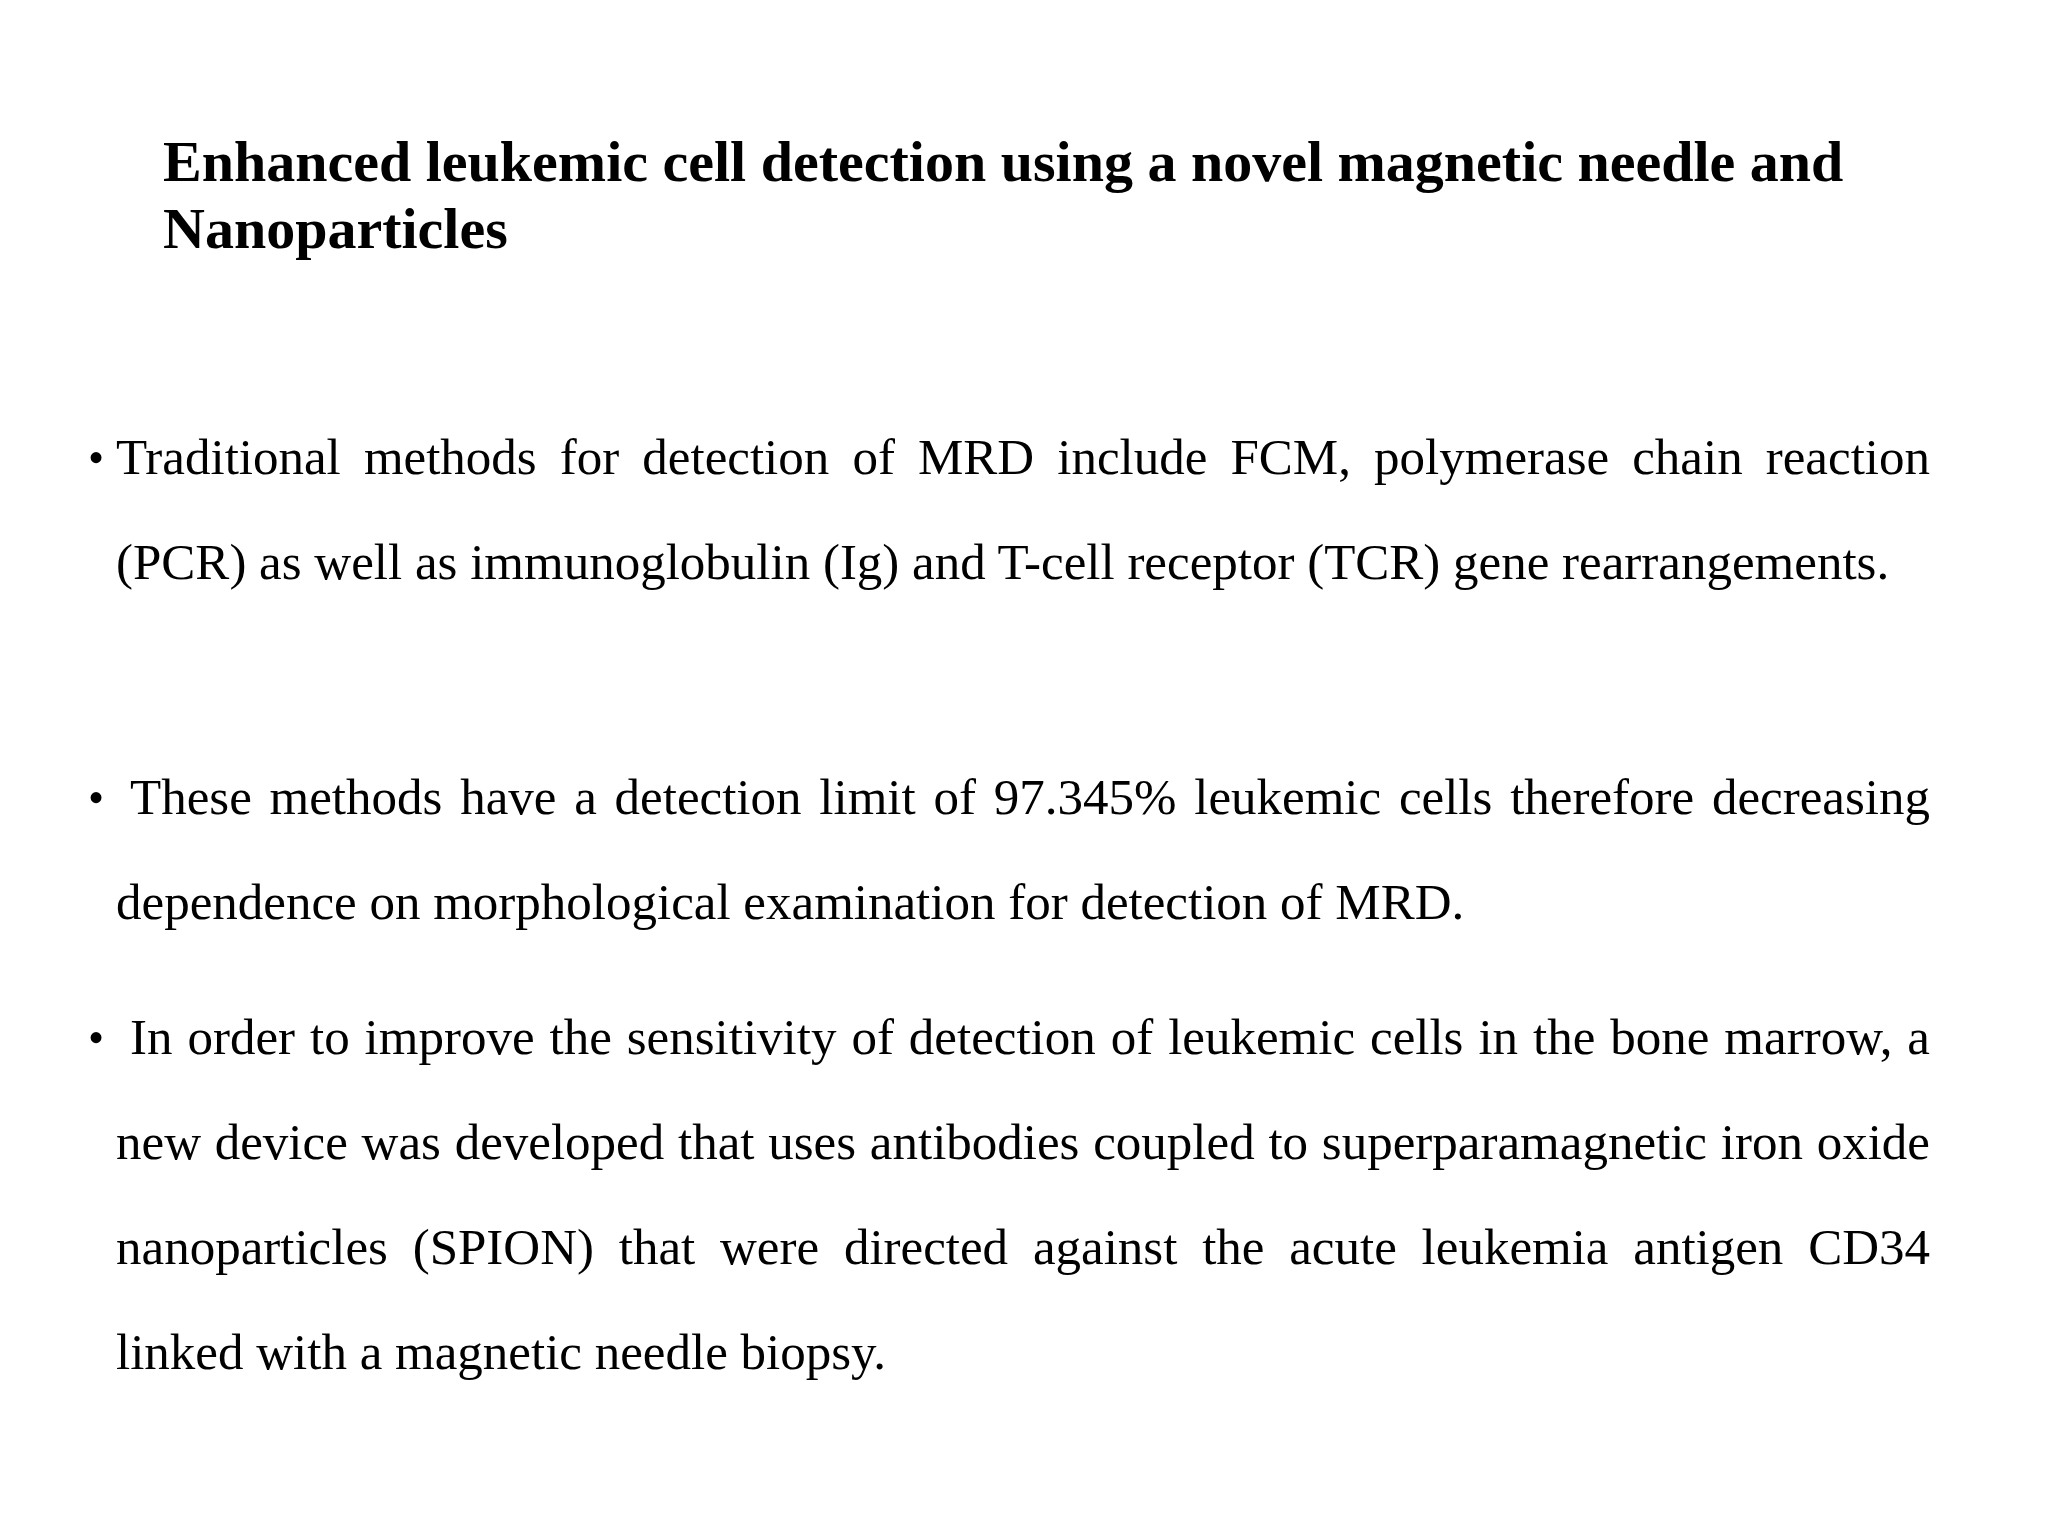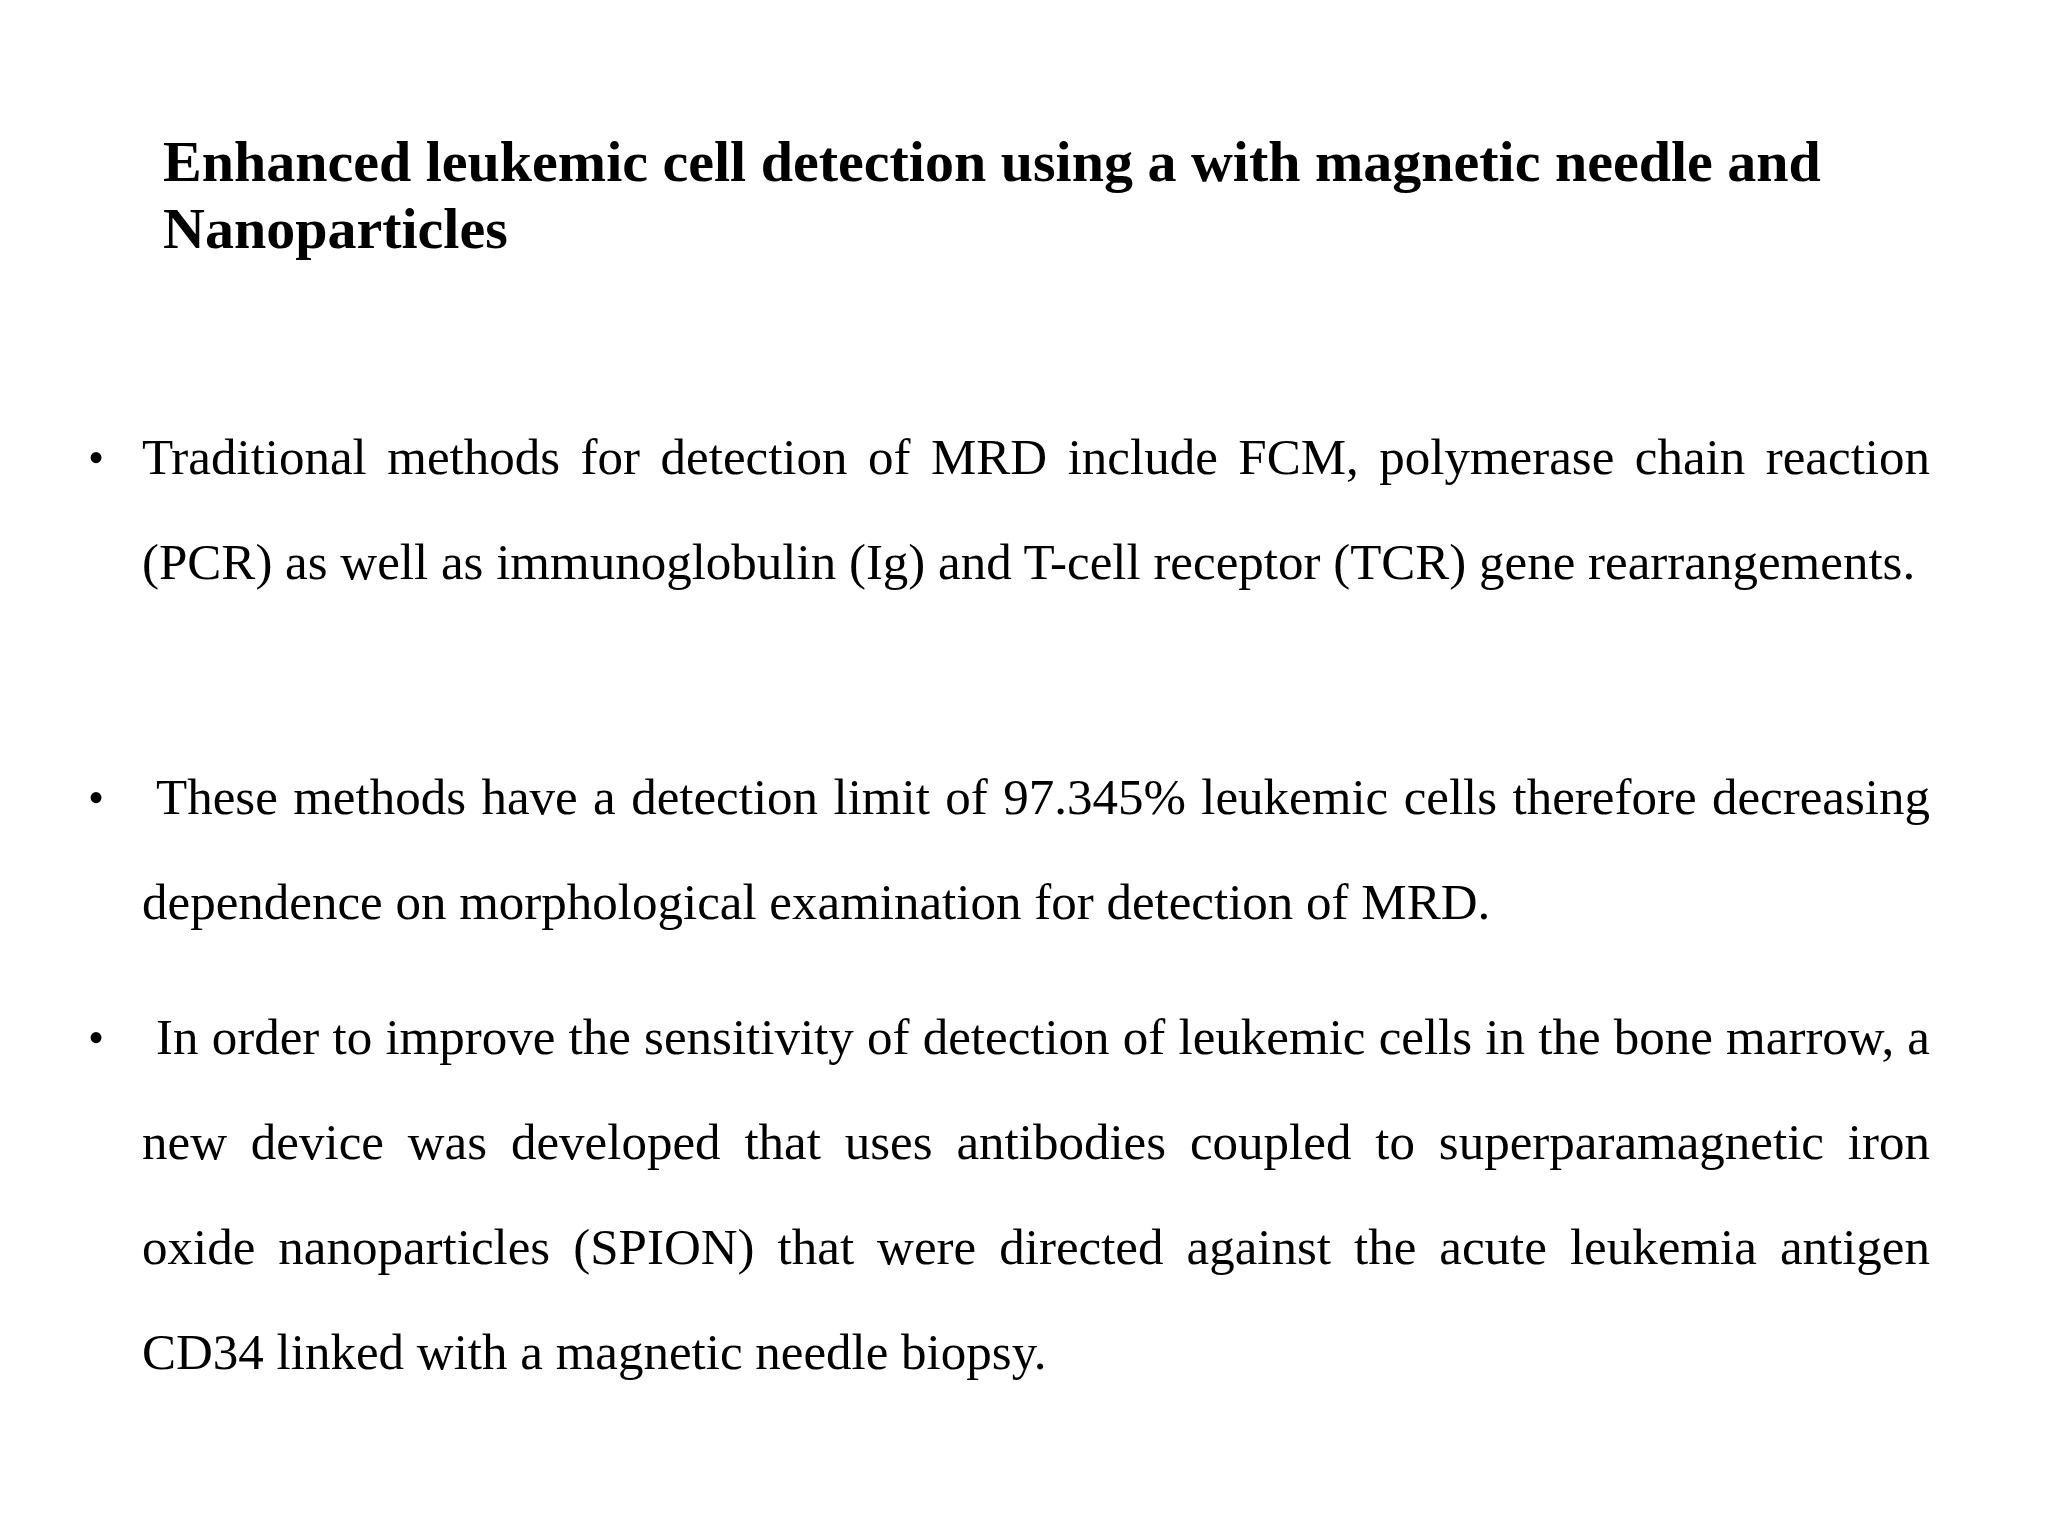--- a/index.html
+++ b/index.html
@@ -12,28 +12,28 @@
     font-weight: bold; font-size: 58px; line-height: 67px; margin: 0;
   }
   .bullets { position: absolute; left: 88px; top: 0; width: 1842px; }
   .bullet {
     position: absolute; left: 0; width: 1842px;
   }
   .bullet-dot {
     position: absolute; left: 0; font-size: 46px; line-height: 105px;
   }
   .bullet-text {
-    margin-left: 54px; font-size: 51px; line-height: 105px;
+    margin-left: 28px; font-size: 51px; line-height: 105px;
     text-align: justify; text-align-last: left;
   }
 </style>
 </head>
 <body>
 
-<h1 class="title">Enhanced leukemic cell detection using a with magnetic needle and Nanoparticles</h1>
+<h1 class="title">Enhanced leukemic cell detection using a novel magnetic needle and Nanoparticles</h1>
 
 <div class="bullets">
   <div class="bullet" style="top:405px;">
     <span class="bullet-dot">•</span>
     <div class="bullet-text">Traditional methods for detection of MRD include FCM, polymerase chain reaction (PCR) as well as immunoglobulin (Ig) and T-cell receptor (TCR) gene rearrangements.</div>
   </div>
   <div class="bullet" style="top:745px;">
     <span class="bullet-dot">•</span>
     <div class="bullet-text" style="text-indent:14px;">These methods have a detection limit of 97.345% leukemic cells therefore decreasing dependence on morphological examination for detection of MRD.</div>
   </div>

